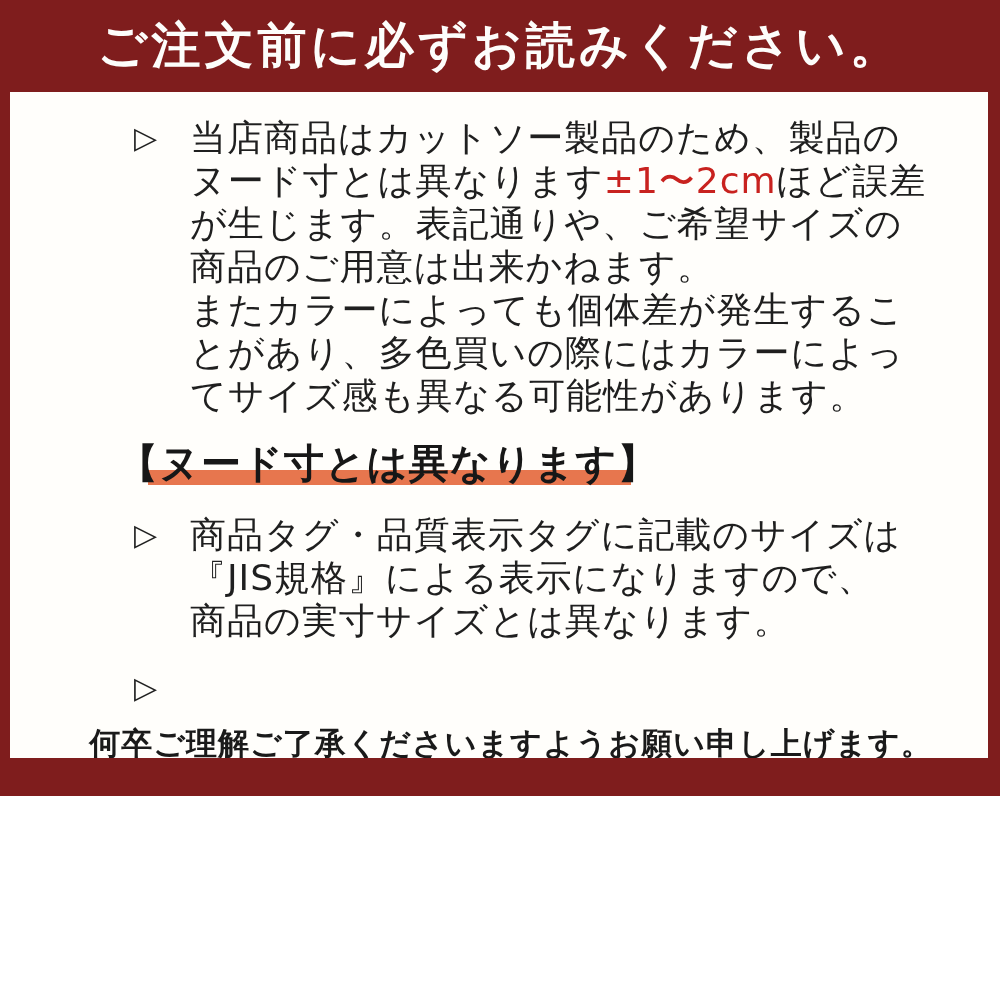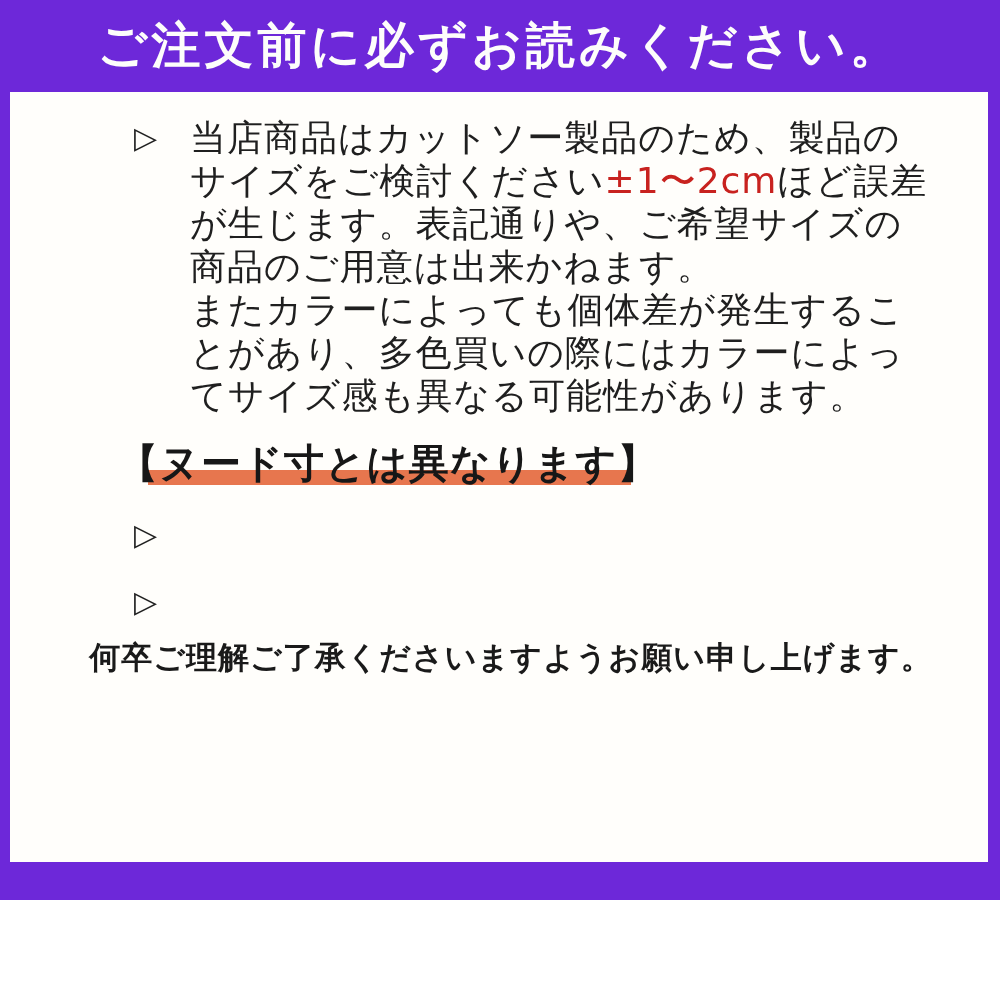--- a/index.html
+++ b/index.html
@@ -4,22 +4,22 @@
 <style>
   * { margin: 0; padding: 0; box-sizing: border-box; }
   html, body { width: 1000px; height: 1000px; }
   body {
     font-family: "DejaVu Sans", "Liberation Sans", sans-serif;
     background: #ffffff;
   }
   .page {
     position: relative;
     width: 1000px;
-    height: 900px;
-    background: #6d28d9;
+    height: 796px;
+    background: #7f1d1d;
     overflow: hidden;
   }
   .banner {
     position: absolute;
     top: 0; left: 0; right: 0;
     height: 92px;
     display: flex;
     align-items: center;
     justify-content: center;
   }
@@ -104,34 +104,37 @@
   <header class="banner">
     <span class="banner-text">ご注文前に必ずお読みください。</span>
   </header>
 
   <main class="content">
 
 
     <div class="bullet bullet-1">
       <span class="marker">▷</span>
       <p class="bullet-text"><span>当店商品はカットソー製品のため、製品の
-サイズをご検討ください</span><span class="red">±1〜2cm</span><span>ほど誤差
+ヌード寸とは異なります</span><span class="red">±1〜2cm</span><span>ほど誤差
 が生じます。表記通りや、ご希望サイズの
 商品のご用意は出来かねます。
 またカラーによっても個体差が発生するこ
 とがあり、多色買いの際にはカラーによっ
 てサイズ感も異なる可能性があります。</span></p>
     </div>
 
     <h2 class="section-heading">
       <span class="heading-text">【ヌード寸とは異なります】</span>
     </h2>
 
     <div class="bullet bullet-2">
       <span class="marker">▷</span>
+      <p class="bullet-text">商品タグ・品質表示タグに記載のサイズは
+『JIS規格』による表示になりますので、
+商品の実寸サイズとは異なります。</p>
     </div>
 
     <div class="bullet bullet-3">
       <span class="marker">▷</span>
     </div>
 
     <p class="footer-note">何卒ご理解ご了承くださいますようお願い申し上げます。</p>
 
   </main>
 

